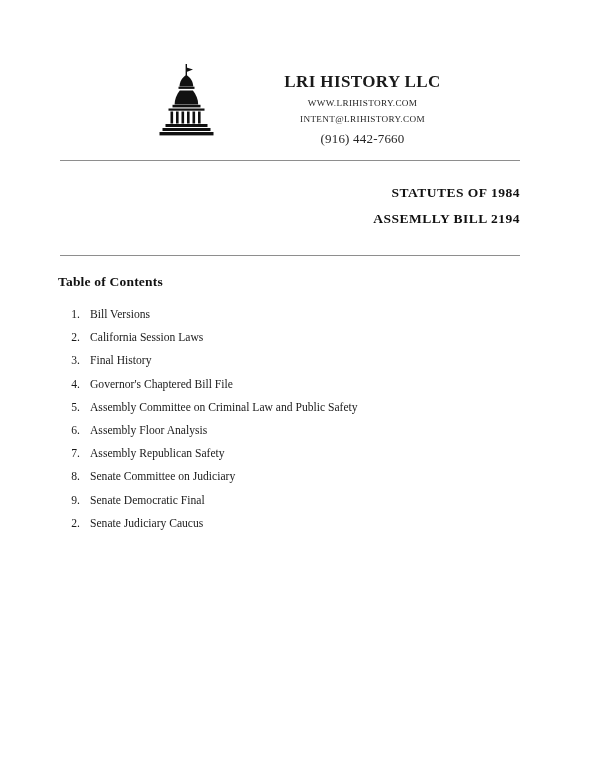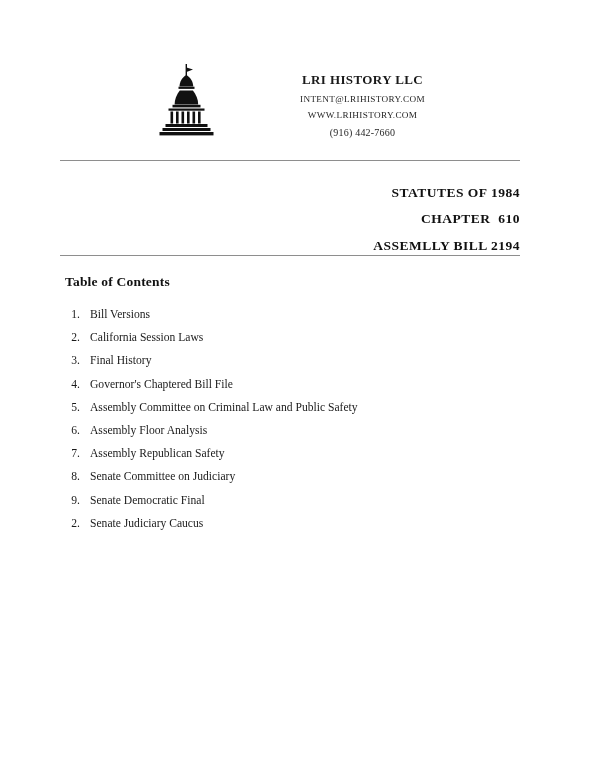--- a/index.html
+++ b/index.html
@@ -38,34 +38,34 @@
   .logo svg { display: block; }
 
   .masthead {
     position: absolute;
     left: 225px;
     top: 14px;
     width: 275px;
     text-align: center;
   }
   .company-name {
-    font-size: 13px;
+    font-size: 17px;
     font-weight: bold;
     letter-spacing: 0.4px;
     color: #1a1a1a;
     line-height: 1.2;
   }
   .contact-line {
     font-size: 9.2px;
     letter-spacing: 0.35px;
     color: #262626;
     margin-top: 6px;
   }
   .phone-line {
-    font-size: 10px;
+    font-size: 13px;
     letter-spacing: 0.2px;
     color: #262626;
     margin-top: 7px;
   }
 
   
   .rule {
     position: absolute;
     left: 60px;
     width: 460px;
@@ -93,21 +93,20 @@
 
   
   .toc-heading {
     position: absolute;
     left: 58px;
     top: 274px;
     font-size: 13.5px;
     font-weight: bold;
     color: #111111;
     letter-spacing: 0.2px;
-    margin-left: 7px;
   }
   .toc-list {
     position: absolute;
     left: 58px;
     top: 303px;
     width: 470px;
     margin: 0;
     padding: 0;
     list-style: none;
   }
@@ -163,31 +162,30 @@
 
           <rect x="13.5" y="62" width="42" height="3"></rect>
           <rect x="10.5" y="66" width="48" height="3"></rect>
           <rect x="7.5" y="70" width="54" height="3.4"></rect>
         </g>
       </svg>
     </div>
 
     <div class="masthead">
       <div class="company-name">LRI HISTORY LLC</div>
+      <div class="contact-line">WWW.LRIHISTORY.COM</div>
       <div class="contact-line">INTENT@LRIHISTORY.COM</div>
-      <div class="contact-line">WWW.LRIHISTORY.COM</div>
       <div class="phone-line">(916) 442-7660</div>
     </div>
   </div>
 
   <div class="rule rule-top"></div>
 
   <div class="title-block">
     <div class="title-line">STATUTES OF 1984</div>
-    <div class="title-line">CHAPTER  610</div>
     <div class="title-line">ASSEMLLY BILL 2194</div>
   </div>
 
   <div class="rule rule-bottom"></div>
 
   <div class="toc-heading">Table of Contents</div>
 
   <ul class="toc-list">
     <li class="toc-item">
       <span class="toc-num">1.</span>

